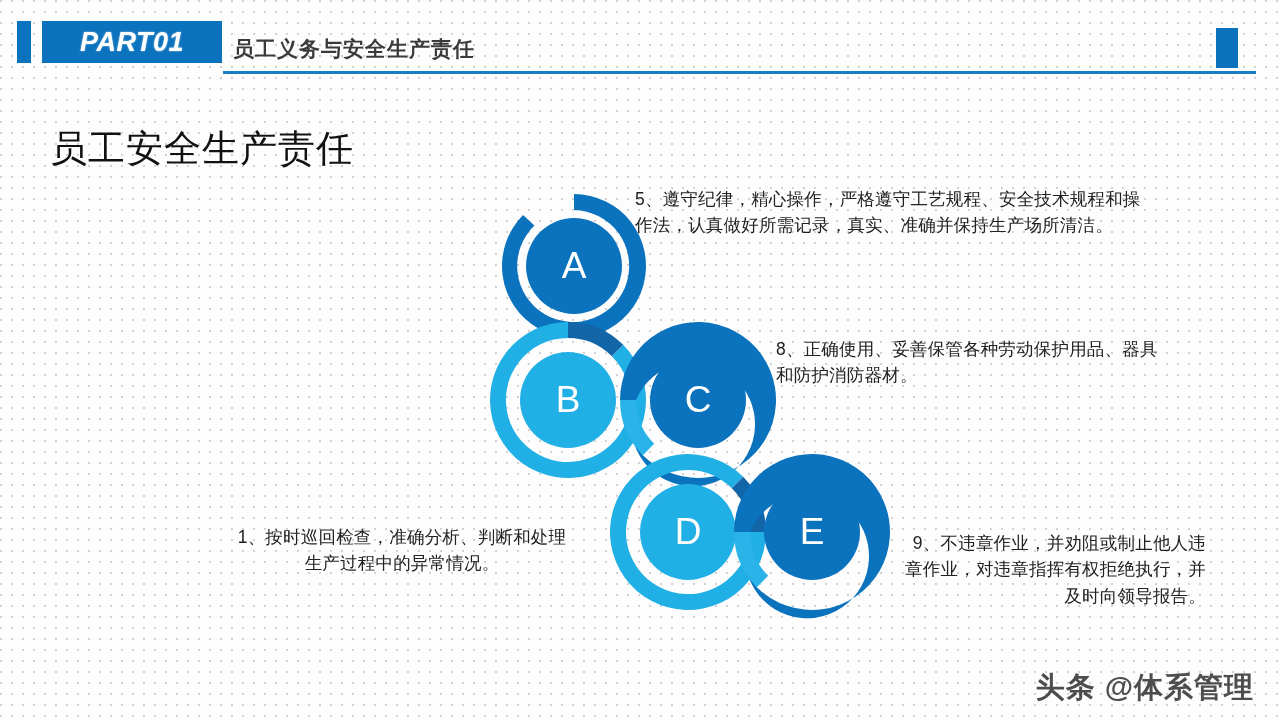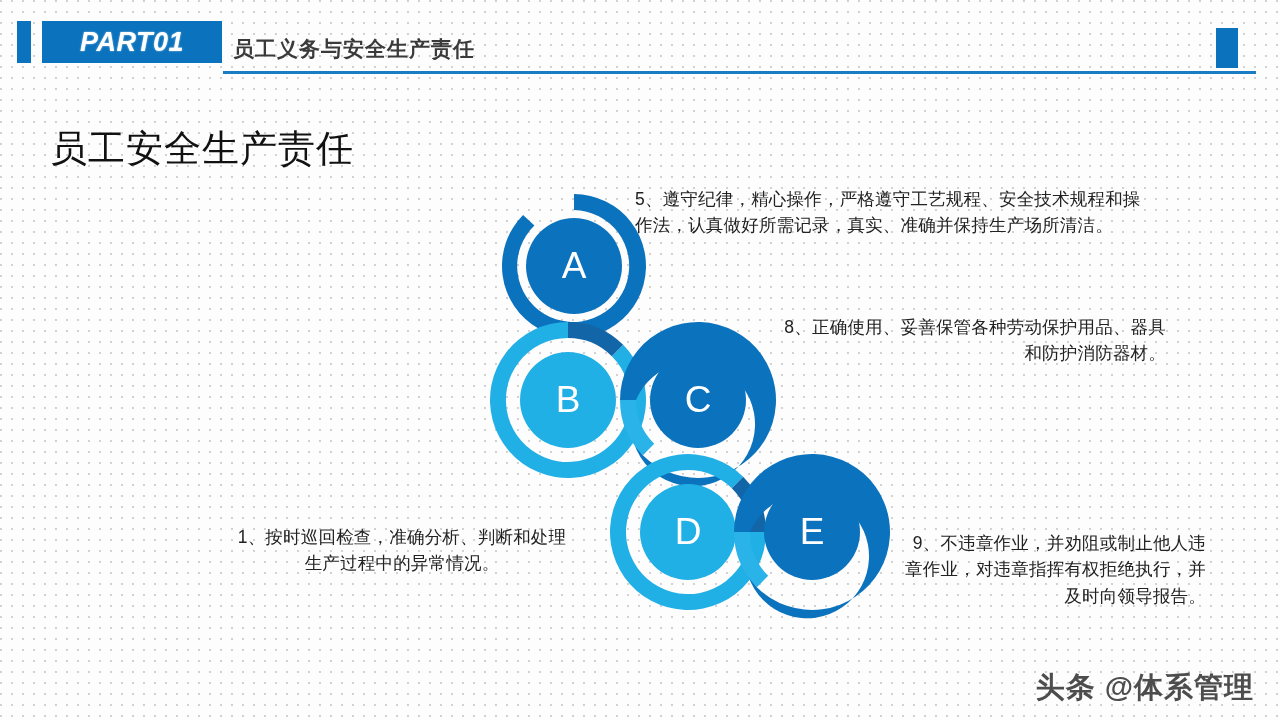--- a/index.html
+++ b/index.html
@@ -116,21 +116,21 @@
 
   
   .desc {
     position: absolute;
     font-size: 17.5px;
     line-height: 1.5;
     color: #222222;
     letter-spacing: 0.2px;
   }
   #desc-5 { left: 635px;  top: 170px; width: 515px; text-align: left; margin-top: 16px; }
-  #desc-8 { left: 776px;  top: 314px; width: 390px; text-align: right; }
+  #desc-8 { left: 776px;  top: 336px; width: 390px; text-align: left; }
   #desc-7 { left: 175px;  top: 370px; width: 300px; text-align: center; }
   #desc-6 { left: 232px;  top: 524px; width: 340px; text-align: center; }
   #desc-9 { left: 896px;  top: 530px; width: 310px; text-align: right; }
 
   
   #watermark {
     position: absolute;
     right: 26px;
     bottom: 12px;
     font-size: 29px;

